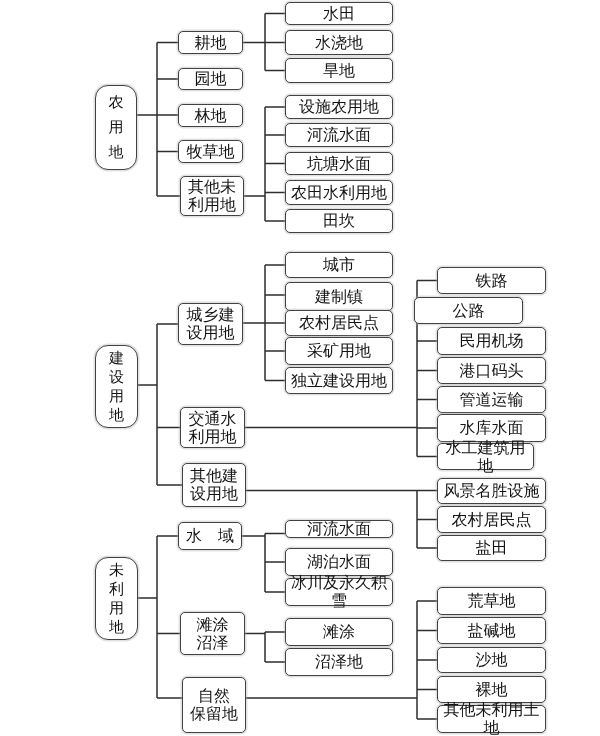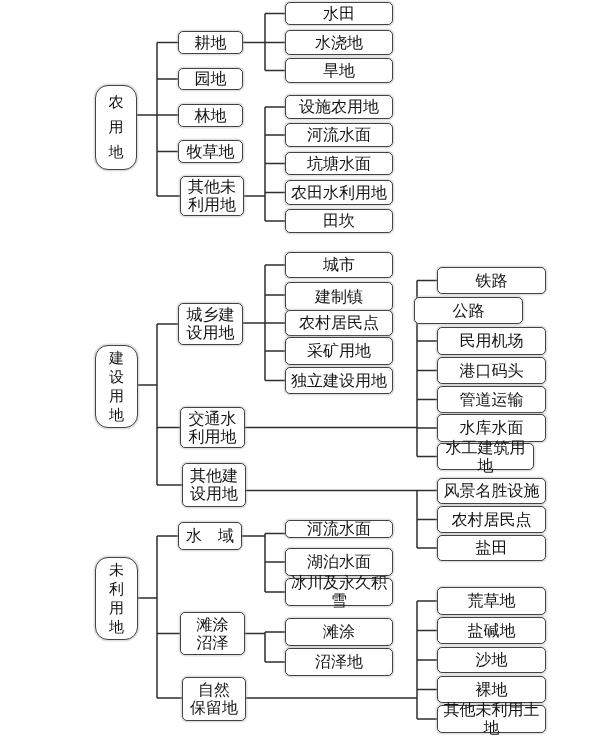--- a/index.html
+++ b/index.html
@@ -104,21 +104,21 @@
   <div class="box" style="left:437px;top:535px;width:109px;height:26px">盐田</div>
 
   <div class="box root r4" style="left:95px;top:557px;width:43px;height:83px">未
 利
 用
 地</div>
 
   <div class="box" style="left:178px;top:522px;width:64px;height:28px">水　域</div>
   <div class="box" style="left:180px;top:612px;width:65px;height:43px">滩涂
 沼泽</div>
-  <div class="box" style="left:182px;top:677px;width:64px;height:44px">自然
+  <div class="box" style="left:182px;top:677px;width:64px;height:56px">自然
 保留地</div>
 
   <div class="box" style="left:285px;top:520px;width:108px;height:18px">河流水面</div>
   <div class="box" style="left:285px;top:548px;width:108px;height:28px">湖泊水面</div>
   <div class="box" style="left:285px;top:578px;width:108px;height:28px">冰川及永久积雪</div>
 
   <div class="box" style="left:285px;top:618px;width:108px;height:28px">滩涂</div>
   <div class="box" style="left:285px;top:648px;width:108px;height:28px">沼泽地</div>
 
   <div class="box" style="left:437px;top:587px;width:109px;height:28px">荒草地</div>

